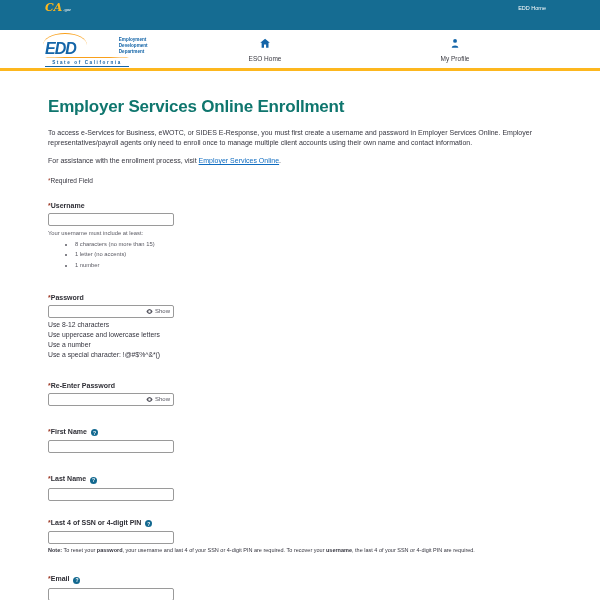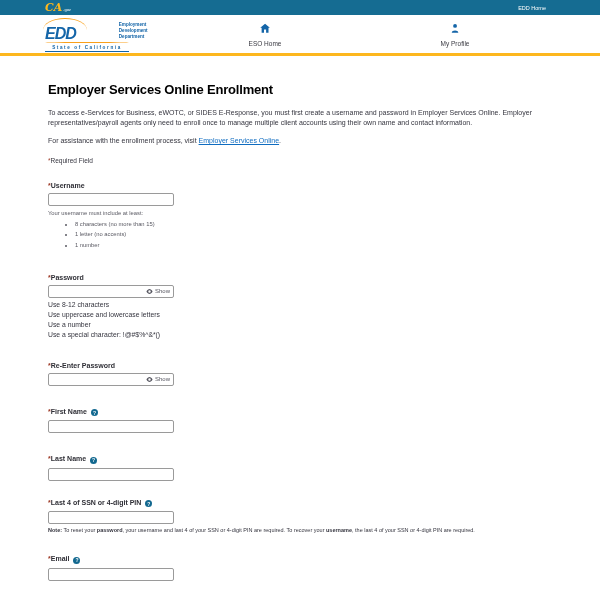--- a/index.html
+++ b/index.html
@@ -4,21 +4,21 @@
 <style>
   * { box-sizing: border-box; }
   html,body { margin:0; padding:0; }
   body {
     width:600px; height:600px; overflow:hidden;
     font-family:"Liberation Sans", sans-serif;
     background:#ffffff; color:#35353f;
   }
 
   
-  .topbar { position:relative; height:15px; background:#156c92; }
+  .topbar { position:relative; height:30px; background:#156c92; }
   .ca-logo { position:absolute; left:45px; top:0; height:15px; display:flex; align-items:center; cursor:pointer; }
   .ca-script { font-family:"DejaVu Serif", serif; font-style:italic; font-weight:bold; color:#fdb81e; font-size:11px; line-height:1; }
   .ca-gov { color:#ffffff; font-size:4px; margin-left:1px; margin-top:4px; }
   .topbar-link { position:absolute; right:54px; top:0; height:15px; display:flex; align-items:center; color:#ffffff; font-size:5.5px; text-decoration:none; cursor:pointer; }
 
   
   .header { position:relative; height:38px; background:#ffffff; }
   .edd-logo { position:absolute; left:45px; top:4px; width:84px; cursor:pointer; }
   .edd-top { display:flex; align-items:flex-end; position:relative; padding-top:3px;gap:40px; }
   .edd-arc { position:absolute; left:-2px; top:-1px; width:44px; height:12px; border-top:1.6px solid #f9a01b; border-radius:50% 50% 0 0 / 100% 100% 0 0; pointer-events:none; }
@@ -31,21 +31,21 @@
   .nav-item { position:absolute; top:5px; transform:translateX(-50%); text-align:center; cursor:pointer; }
   .nav-eso { left:265px; }
   .nav-profile { left:455px; }
   .nav-icon svg { width:11px; height:11px; fill:#1465a8; display:inline-block; }
   .nav-label { font-size:6.5px; color:#3a3a42; margin-top:2px; white-space:nowrap; }
 
   .gold-line { height:3px; background:#fdb71e; }
 
   
   .content { padding:0 48px; }
-  h1.page-title { font-size:13px; font-weight:bold; color:#000000; margin:26px 0 4px 0; letter-spacing:-0.2px; }
+  h1.page-title { font-size:17px; font-weight:bold; color:#0f766e; margin:26px 0 4px 0; letter-spacing:-0.2px; }
   .intro { font-size:7px; line-height:10px; margin-top:11px; max-width:520px; }
   .assist { font-size:7px; margin-top:9px; }
   .assist a { color:#0f6cc0; text-decoration:underline; cursor:pointer; }
   .required-field { font-size:6.5px; margin-top:13px; }
   .req { color:#9e3a26; }
 
   .group { margin-top:22px; }
   .group.tight { margin-top:18px; }
   .group.wide-gap { margin-top:26px; }
   .field-label { font-size:7px; font-weight:bold; color:#2f2f36; }

